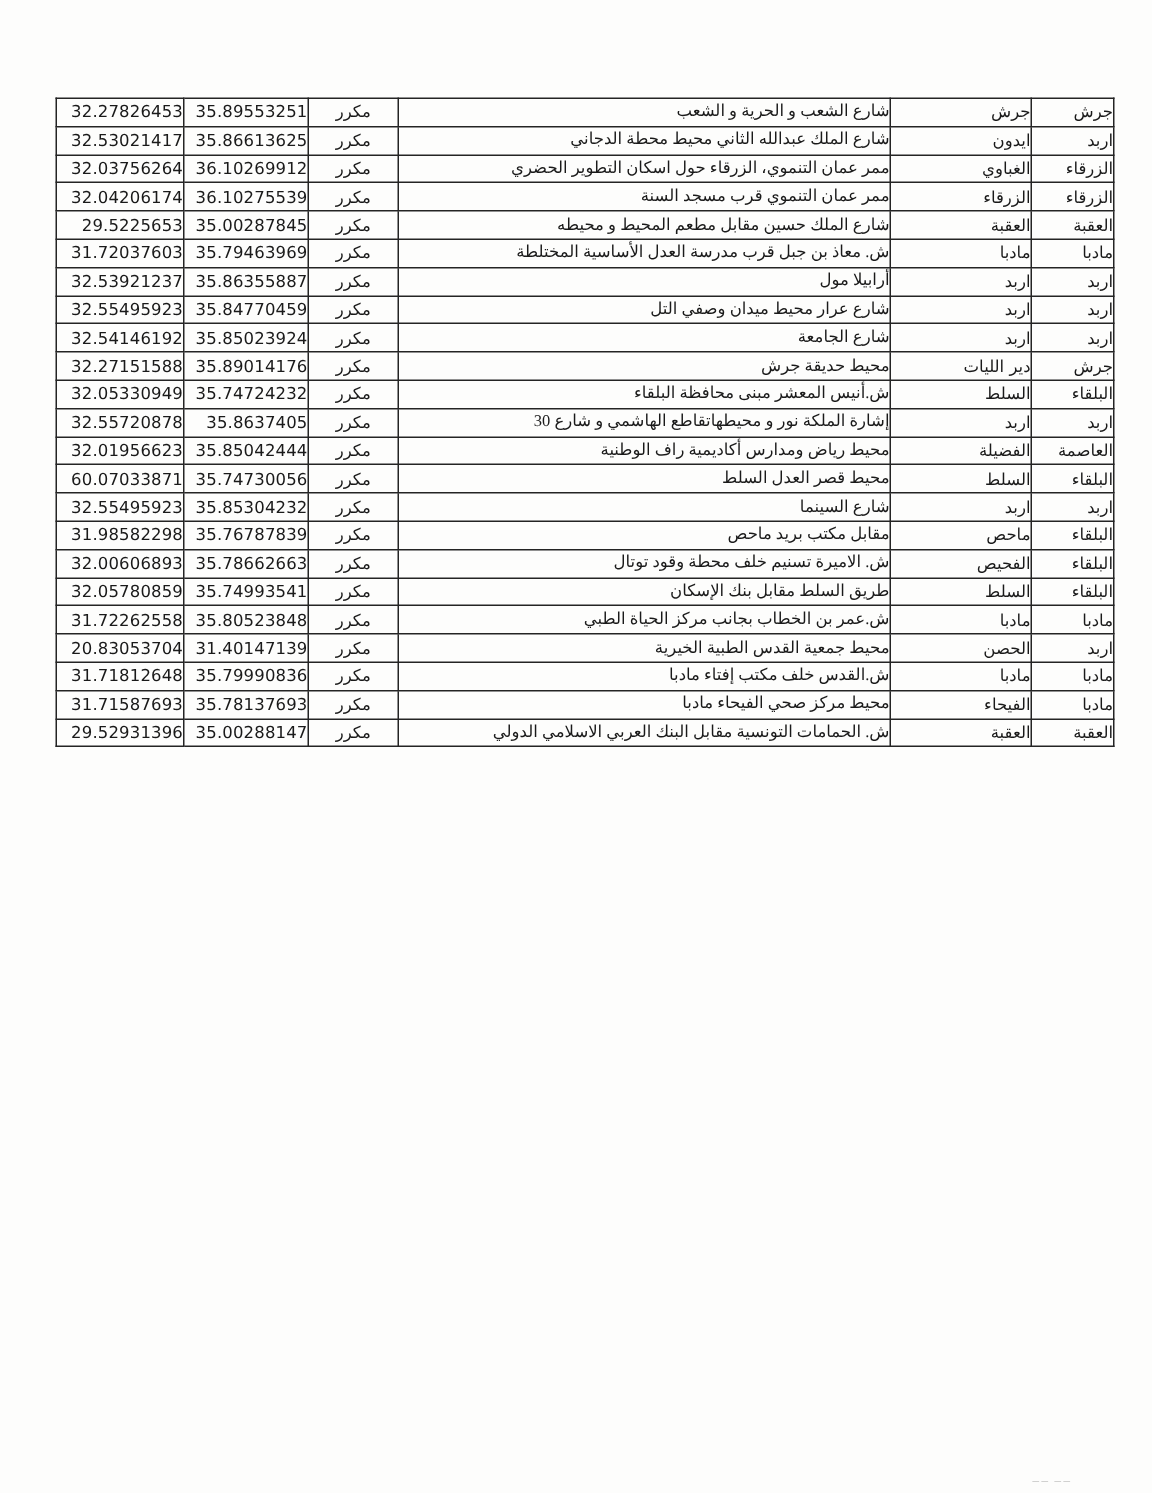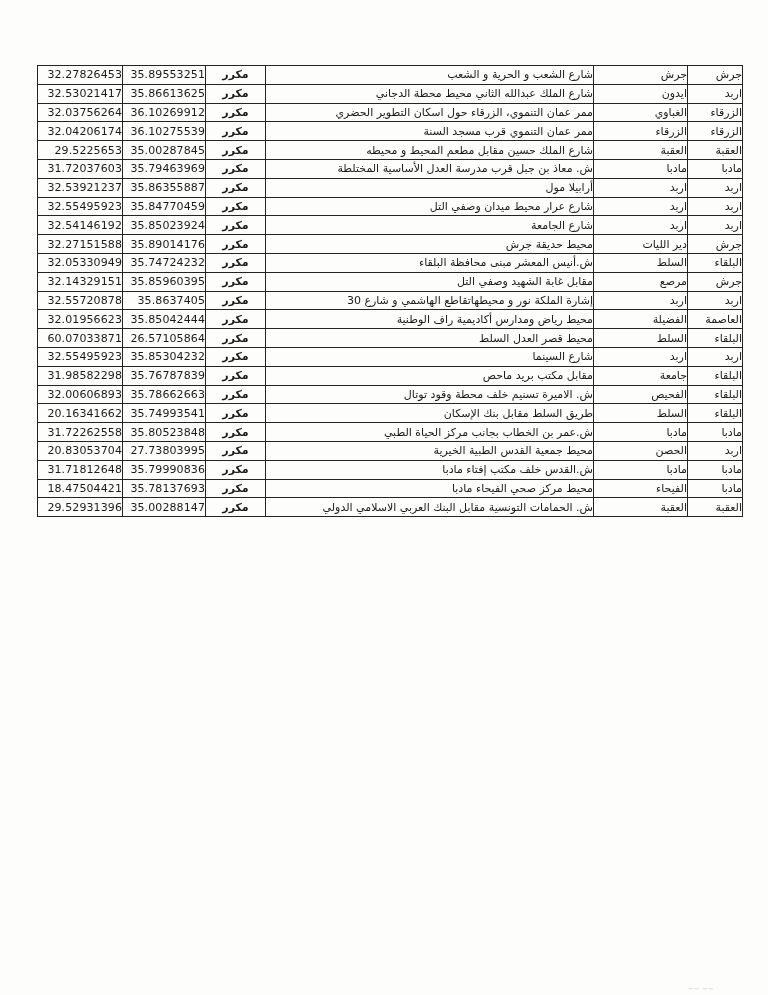--- a/index.html
+++ b/index.html
@@ -20,22 +20,22 @@
     border:1px solid #242424;
     height:17.8px;
     padding:0;
     font-size:11px;
     line-height:1;
     vertical-align:middle;
     white-space:nowrap;
     overflow:hidden;
   }
   td.num{direction:ltr;text-align:right;padding-right:4px;font-size:11.5px;letter-spacing:0.1px;}
-  td.marker{direction:rtl;text-align:center;font-size:11px;font-weight:bold;}
-  td.desc{direction:rtl;text-align:right;padding-right:3px;font-size:11px;}
+  td.marker{direction:rtl;text-align:center;font-size:11px;}
+  td.desc{direction:rtl;text-align:right;padding-right:3px;font-size:11px;font-family:Liberation Serif, serif;}
   td.district{direction:rtl;text-align:right;padding-right:6px;font-size:11px;}
   td.gov{direction:rtl;text-align:right;padding-right:7px;font-size:11px;}
   .footer-mark{
     position:absolute;left:688px;top:985px;
     color:#9a9a9a;font-size:5px;letter-spacing:1px;
     transform:scaleY(0.8);
   }
 </style>
 </head>
 <body>
@@ -147,28 +147,20 @@
 
         <tr>
           <td class="num">32.05330949</td>
           <td class="num">35.74724232</td>
           <td class="marker">مكرر</td>
           <td class="desc">ش.أنيس المعشر مبنى محافظة البلقاء</td>
           <td class="district">السلط</td>
           <td class="gov">البلقاء</td>
         </tr>
 
-        <tr>
-          <td class="num">32.14329151</td>
-          <td class="num">35.85960395</td>
-          <td class="marker">مكرر</td>
-          <td class="desc">مقابل غابة الشهيد وصفي التل</td>
-          <td class="district">مرصع</td>
-          <td class="gov">جرش</td>
-        </tr>
 
         <tr>
           <td class="num">32.55720878</td>
           <td class="num">35.8637405</td>
           <td class="marker">مكرر</td>
           <td class="desc">إشارة الملكة نور و محيطهاتقاطع الهاشمي و شارع 30</td>
           <td class="district">اربد</td>
           <td class="gov">اربد</td>
         </tr>
 
@@ -176,92 +168,92 @@
           <td class="num">32.01956623</td>
           <td class="num">35.85042444</td>
           <td class="marker">مكرر</td>
           <td class="desc">محيط رياض ومدارس أكاديمية راف الوطنية</td>
           <td class="district">الفضيلة</td>
           <td class="gov">العاصمة</td>
         </tr>
 
         <tr>
           <td class="num">60.07033871</td>
-          <td class="num">26.57105864</td>
+          <td class="num">35.74730056</td>
           <td class="marker">مكرر</td>
           <td class="desc">محيط قصر العدل السلط</td>
           <td class="district">السلط</td>
           <td class="gov">البلقاء</td>
         </tr>
 
         <tr>
           <td class="num">32.55495923</td>
           <td class="num">35.85304232</td>
           <td class="marker">مكرر</td>
           <td class="desc">شارع السينما</td>
           <td class="district">اربد</td>
           <td class="gov">اربد</td>
         </tr>
 
         <tr>
           <td class="num">31.98582298</td>
           <td class="num">35.76787839</td>
           <td class="marker">مكرر</td>
           <td class="desc">مقابل مكتب بريد ماحص</td>
-          <td class="district">جامعة</td>
+          <td class="district">ماحص</td>
           <td class="gov">البلقاء</td>
         </tr>
 
         <tr>
           <td class="num">32.00606893</td>
           <td class="num">35.78662663</td>
           <td class="marker">مكرر</td>
           <td class="desc">ش. الاميرة تسنيم خلف محطة وقود توتال</td>
           <td class="district">الفحيص</td>
           <td class="gov">البلقاء</td>
         </tr>
 
         <tr>
-          <td class="num">20.16341662</td>
+          <td class="num">32.05780859</td>
           <td class="num">35.74993541</td>
           <td class="marker">مكرر</td>
           <td class="desc">طريق السلط مقابل بنك الإسكان</td>
           <td class="district">السلط</td>
           <td class="gov">البلقاء</td>
         </tr>
 
         <tr>
           <td class="num">31.72262558</td>
           <td class="num">35.80523848</td>
           <td class="marker">مكرر</td>
           <td class="desc">ش.عمر بن الخطاب بجانب مركز الحياة الطبي</td>
           <td class="district">مادبا</td>
           <td class="gov">مادبا</td>
         </tr>
 
         <tr>
           <td class="num">20.83053704</td>
-          <td class="num">27.73803995</td>
+          <td class="num">31.40147139</td>
           <td class="marker">مكرر</td>
           <td class="desc">محيط جمعية القدس الطبية الخيرية</td>
           <td class="district">الحصن</td>
           <td class="gov">اربد</td>
         </tr>
 
         <tr>
           <td class="num">31.71812648</td>
           <td class="num">35.79990836</td>
           <td class="marker">مكرر</td>
           <td class="desc">ش.القدس خلف مكتب إفتاء مادبا</td>
           <td class="district">مادبا</td>
           <td class="gov">مادبا</td>
         </tr>
 
         <tr>
-          <td class="num">18.47504421</td>
+          <td class="num">31.71587693</td>
           <td class="num">35.78137693</td>
           <td class="marker">مكرر</td>
           <td class="desc">محيط مركز صحي الفيحاء مادبا</td>
           <td class="district">الفيحاء</td>
           <td class="gov">مادبا</td>
         </tr>
 
         <tr>
           <td class="num">29.52931396</td>
           <td class="num">35.00288147</td>

